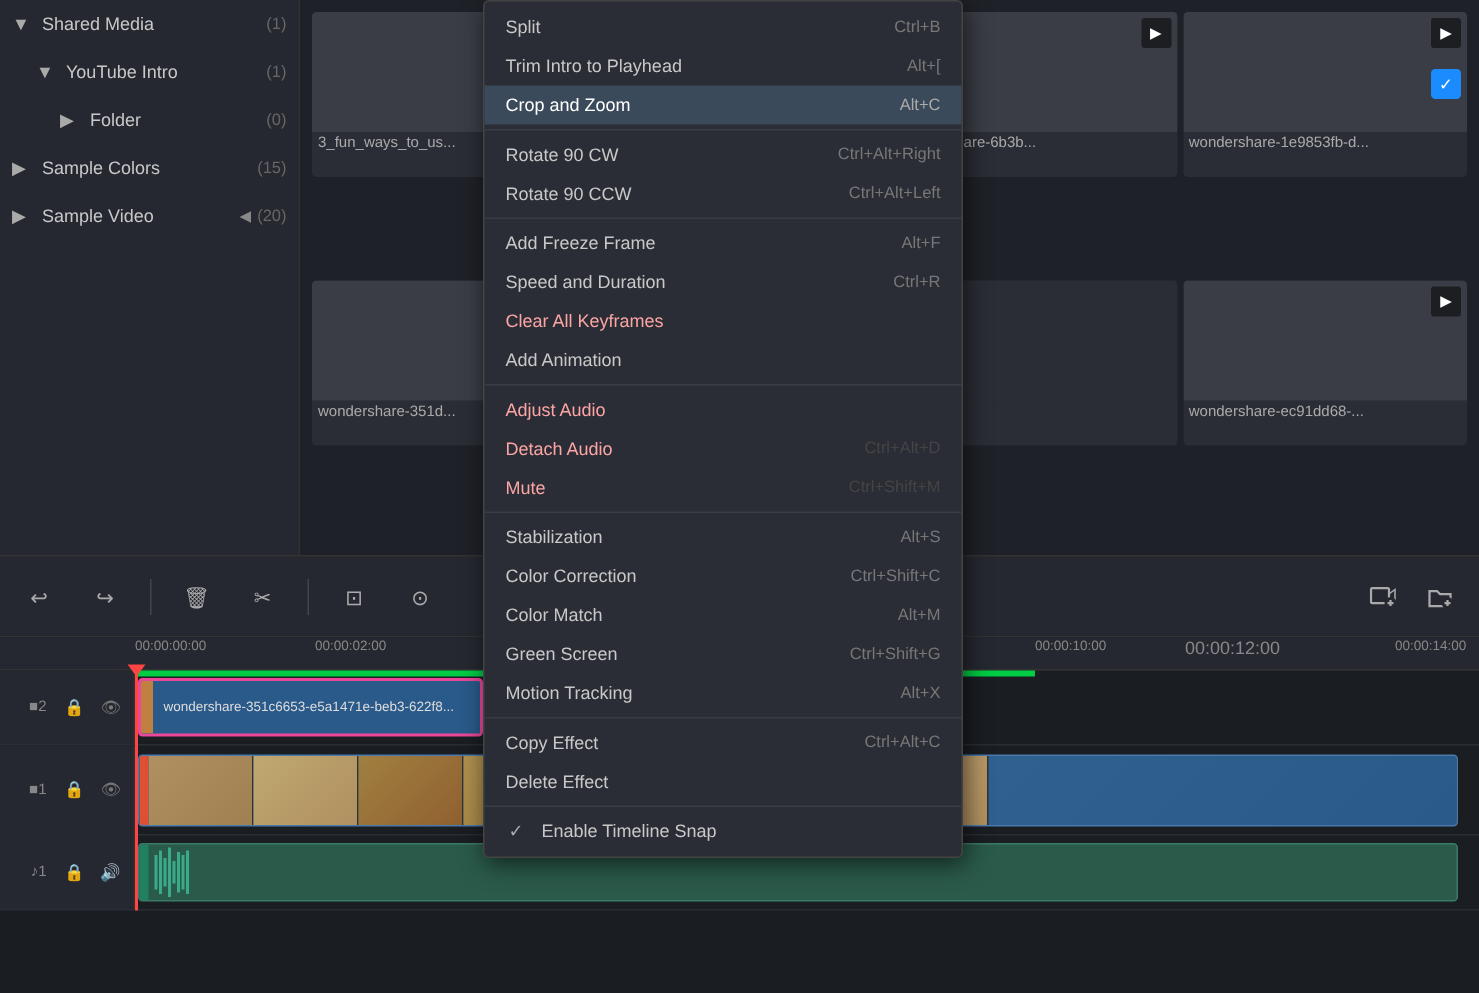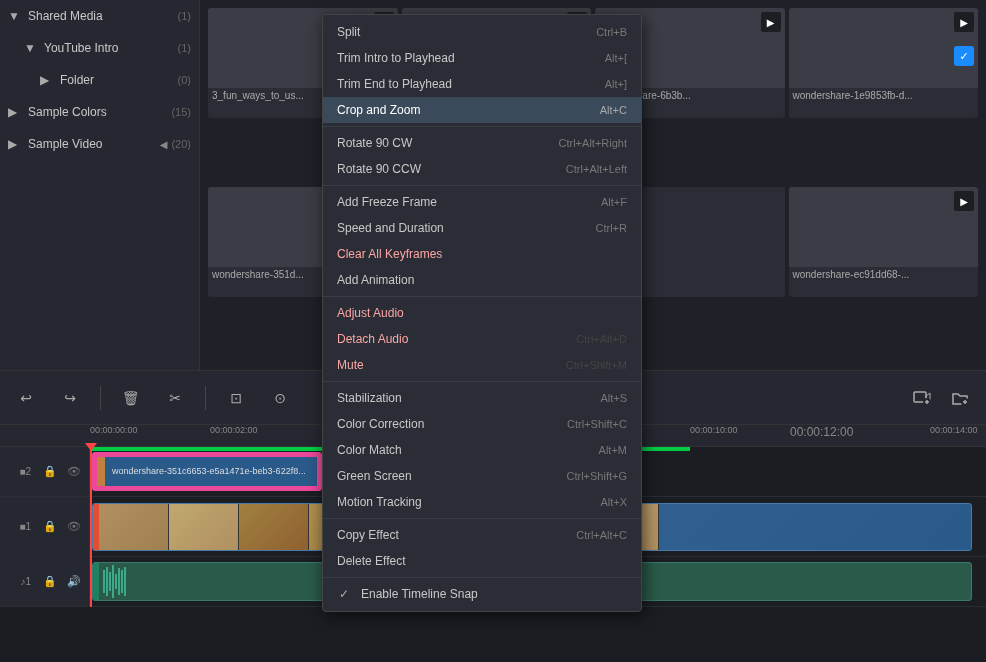--- a/index.html
+++ b/index.html
@@ -215,21 +215,21 @@
       position: absolute;
       height: 80%;
       top: 10%;
       border-radius: 3px;
       overflow: hidden;
       display: flex;
       align-items: center;
     }
     .clip-video {
       background: #2a5a8a;
-      border: 5px solid #ec4899;
+      border: 2px solid #ec4899;
     }
     .clip-audio {
       background: #2a5a4a;
       border: 1px solid #3a7a6a;
     }
     .clip-label {
       font-size: 9px;
       color: #ddd;
       padding: 0 4px;
       white-space: nowrap;
@@ -271,21 +271,20 @@
       position: absolute;
       left: 322px;
       top: 0;
       width: 320px;
       background: #2a2d35;
       border: 1px solid #444;
       border-radius: 4px;
       box-shadow: 2px 4px 16px rgba(0,0,0,0.6);
       z-index: 100;
       padding: 4px 0;
-      margin-top: 14px;
     }
     .ctx-item {
       display: flex;
       align-items: center;
       justify-content: space-between;
       padding: 5px 14px;
       cursor: pointer;
       height: 26px;
     }
     .ctx-item.active, .ctx-item.highlighted {
@@ -543,24 +542,20 @@
 <div class="context-menu">
 
   <div class="ctx-item">
     <span class="item-name">Split</span>
     <span class="item-shortcut">Ctrl+B</span>
   </div>
   <div class="ctx-item">
     <span class="item-name">Trim Intro to Playhead</span>
     <span class="item-shortcut">Alt+[</span>
   </div>
-  <div class="ctx-item">
-    <span class="item-name">Trim End to Playhead</span>
-    <span class="item-shortcut">Alt+]</span>
-  </div>
   <div class="ctx-item highlighted" style="background:#3a4a5a;">
     <span class="item-name" style="color:#fff;">Crop and Zoom</span>
     <span class="item-shortcut" style="color:#aaa;">Alt+C</span>
   </div>
   <div class="ctx-separator"></div>
   <div class="ctx-item">
     <span class="item-name">Rotate 90 CW</span>
     <span class="item-shortcut">Ctrl+Alt+Right</span>
   </div>
   <div class="ctx-item">

